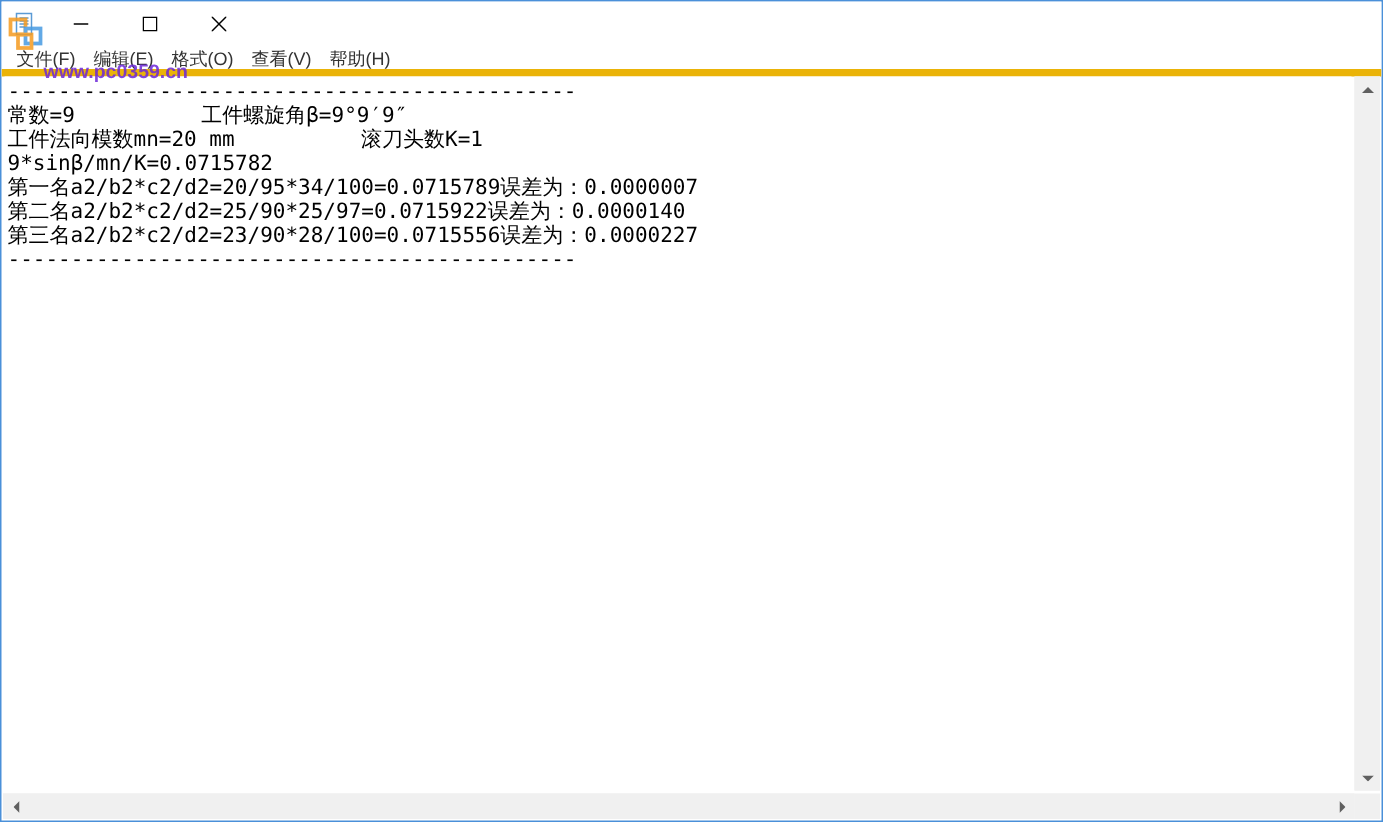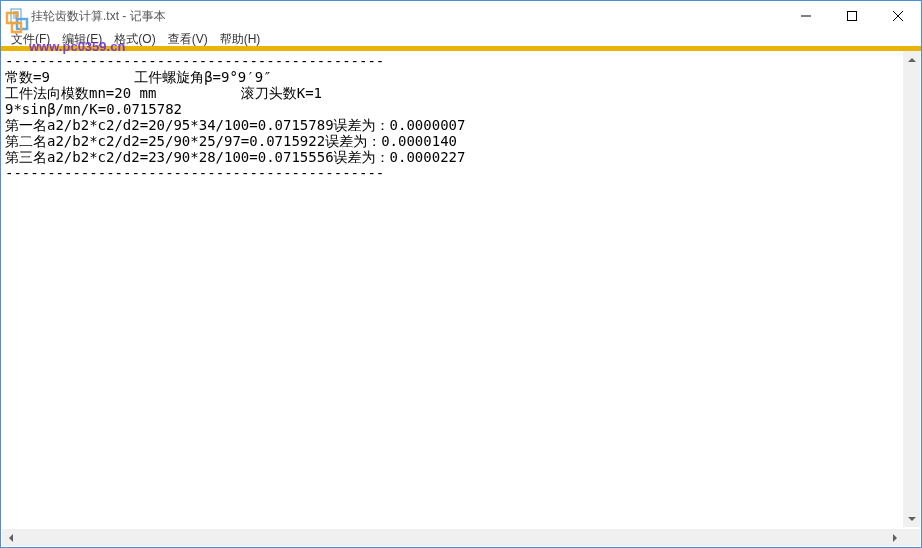--- a/index.html
+++ b/index.html
@@ -144,21 +144,20 @@
 <div class="titlebar">
   <span class="icon">
     <svg width="16" height="16" viewBox="0 0 16 16">
       <rect x="2" y="1" width="10" height="14" fill="#fff" stroke="#5b9bd5" stroke-width="1"></rect>
       <line x1="4" y1="4" x2="10" y2="4" stroke="#5b9bd5" stroke-width="1"></line>
       <line x1="4" y1="6" x2="10" y2="6" stroke="#5b9bd5" stroke-width="1"></line>
       <line x1="4" y1="8" x2="10" y2="8" stroke="#5b9bd5" stroke-width="1"></line>
       <line x1="4" y1="10" x2="8" y2="10" stroke="#5b9bd5" stroke-width="1"></line>
     </svg>
   </span>
-  <span class="title">挂轮齿数计算.txt - 记事本</span>
   <div class="win-controls">
     <div class="win-btn">
       <svg width="10" height="10" viewBox="0 0 10 10">
           <line x1="0" y1="5" x2="10" y2="5" stroke="#000" stroke-width="1"></line>
         </svg>
     </div>
     <div class="win-btn">
       <svg width="10" height="10" viewBox="0 0 10 10">
           <rect x="0.5" y="0.5" width="9" height="9" fill="none" stroke="#000" stroke-width="1"></rect>
         </svg>

